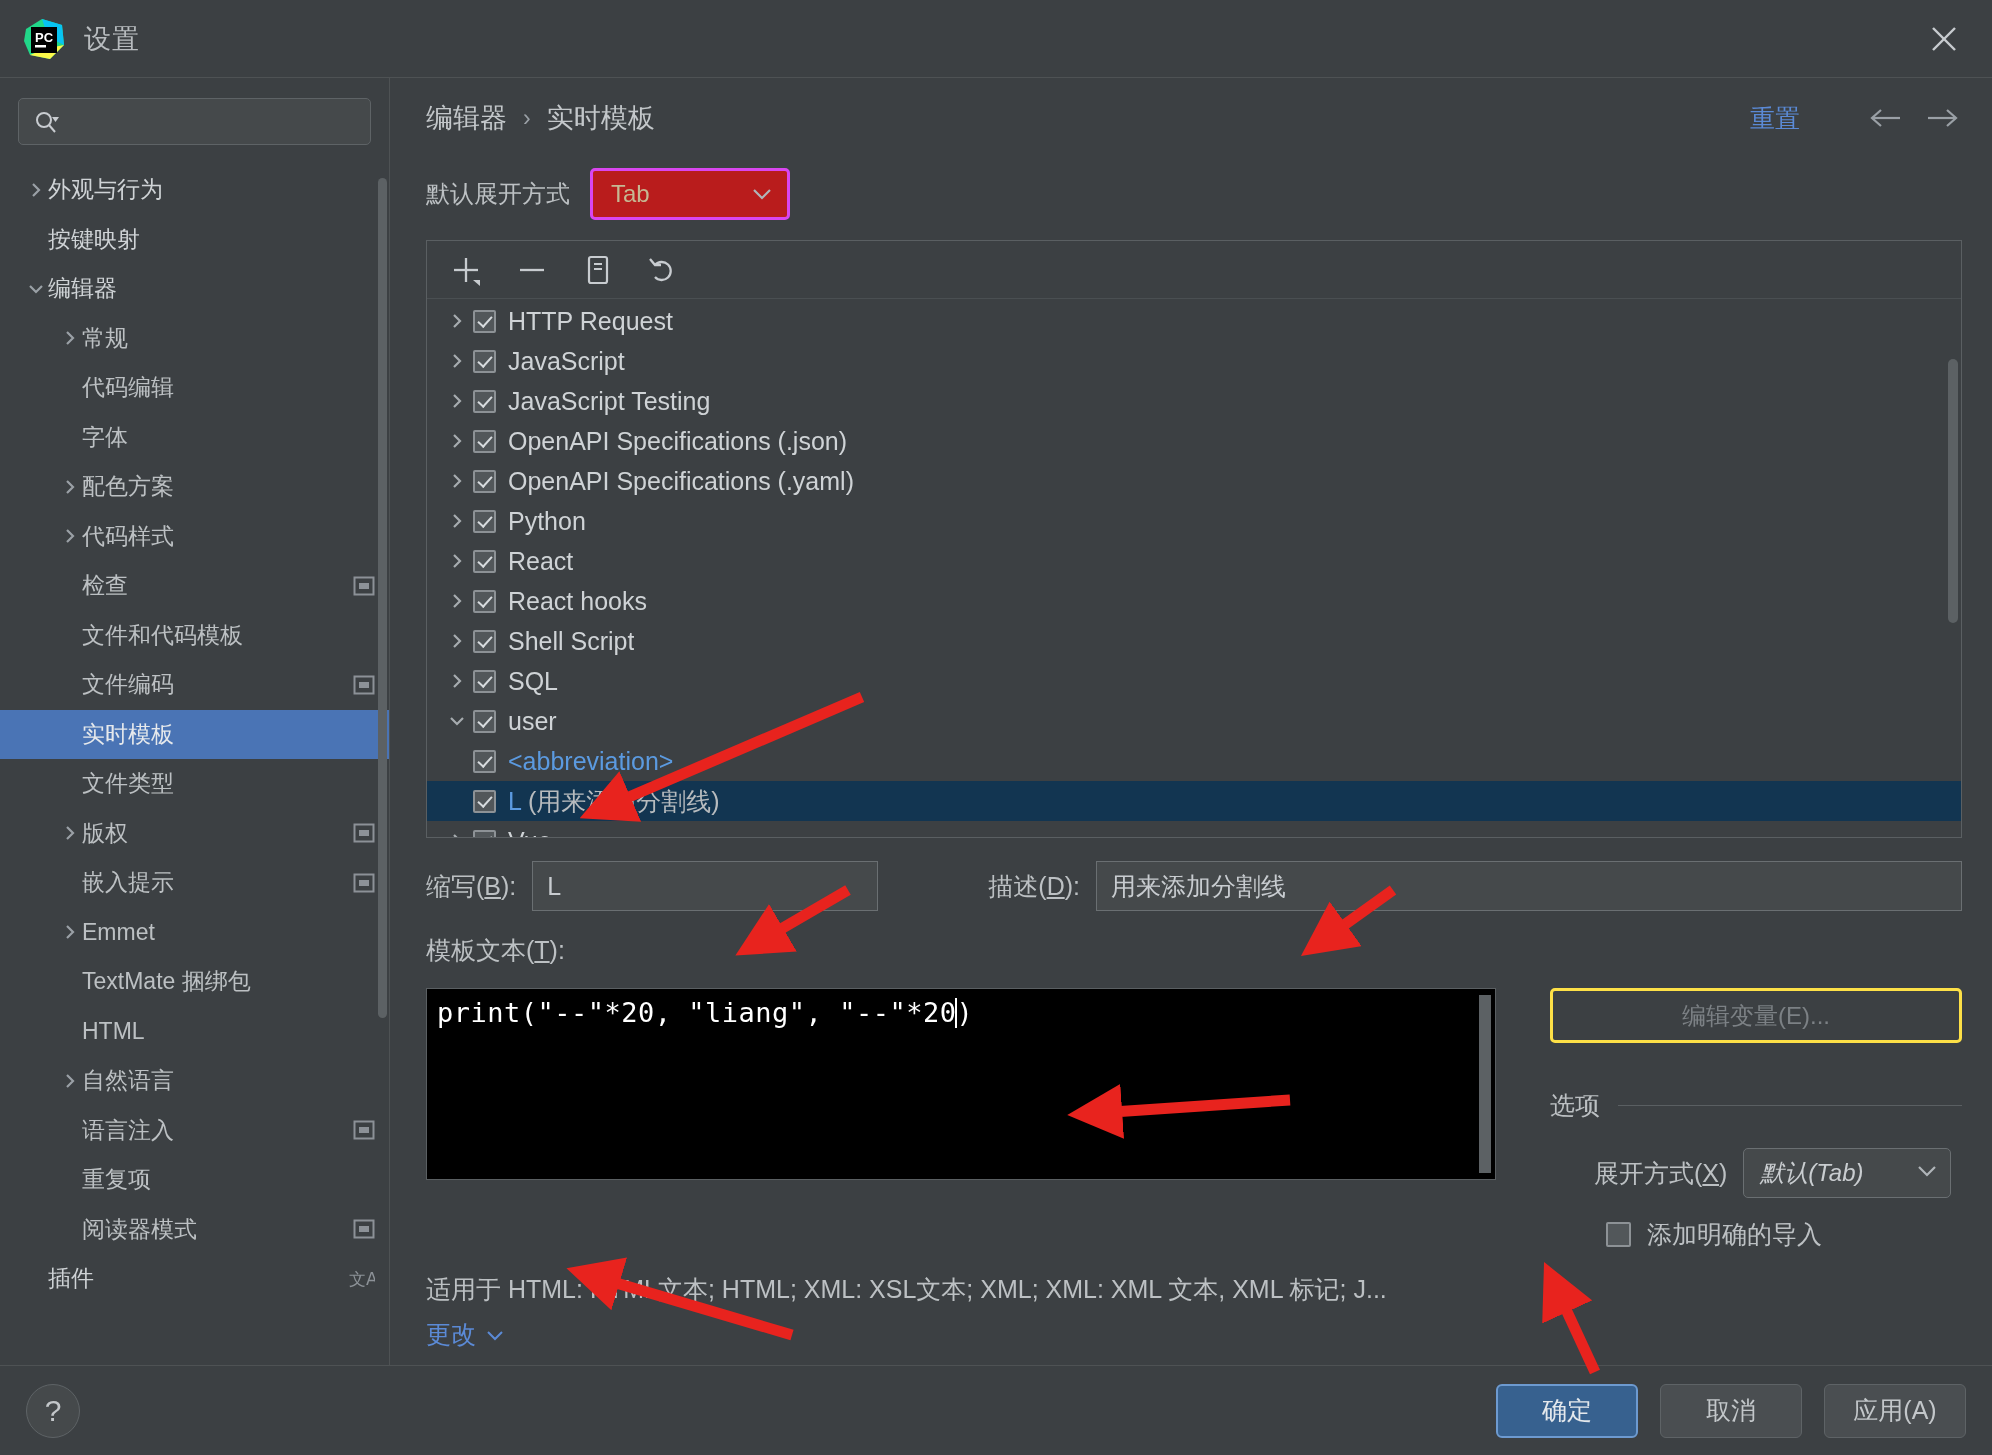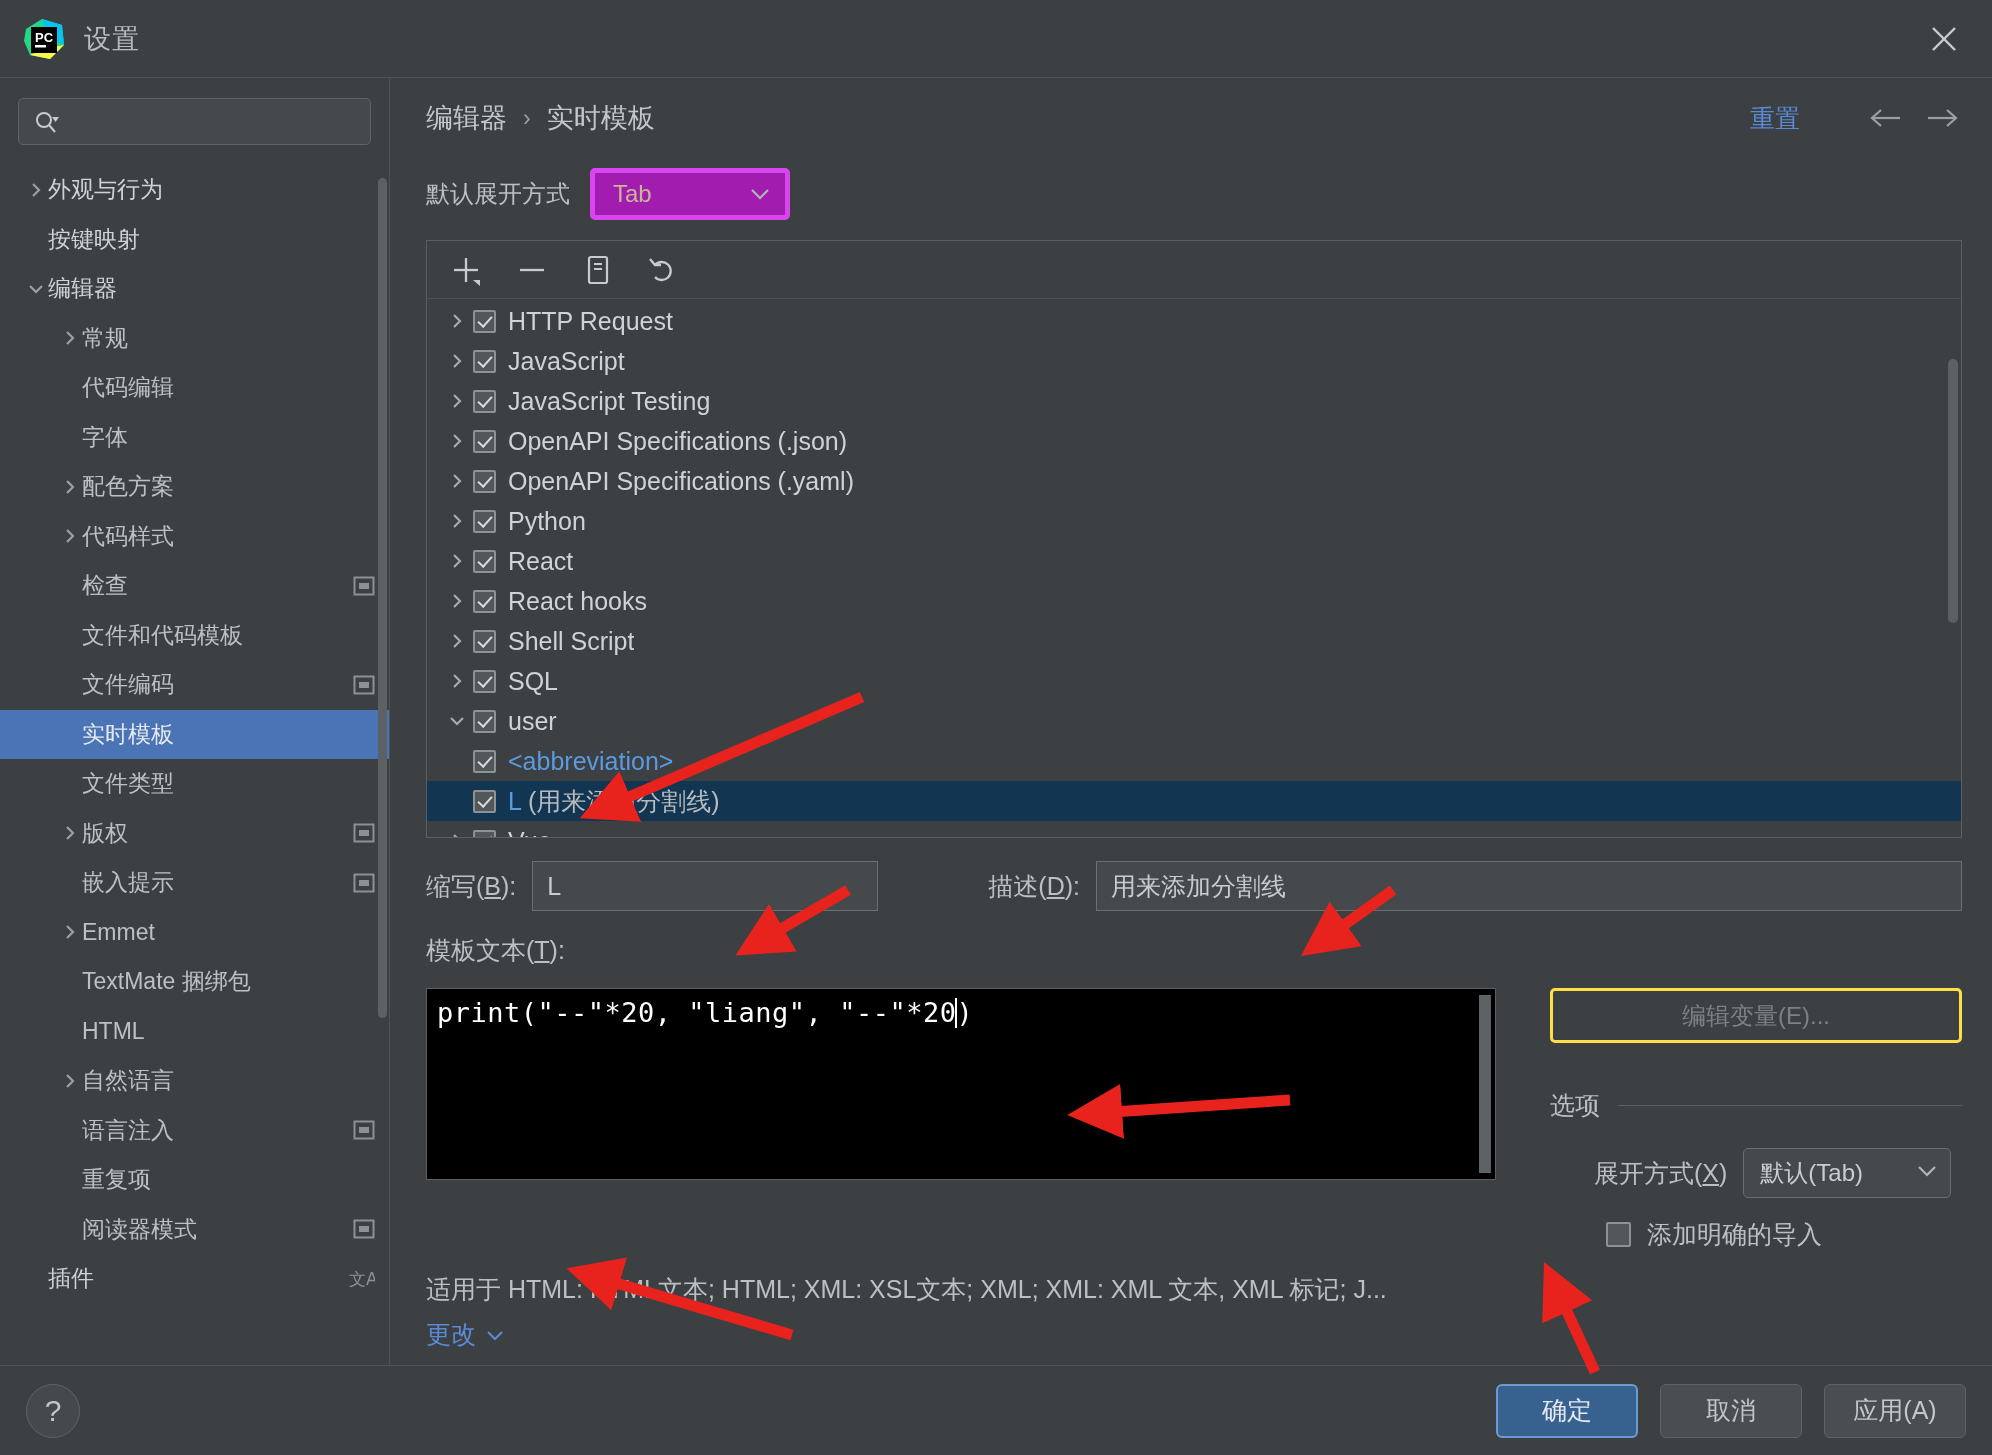--- a/index.html
+++ b/index.html
@@ -106,21 +106,21 @@
     justify-content: center; margin-left: 16px; cursor: pointer;
   }
   .nav-arrow svg { display: block; }
 
   .content { flex: 1 1 auto; padding: 0 30px 0 36px; min-height: 0;
              display: flex; flex-direction: column; }
 
   .expand-row { display: flex; align-items: center; height: 72px; flex: 0 0 72px; }
   .expand-label { font-size: 24px; color: #bcc0c3; margin-right: 20px; }
   .combo {
-    height: 52px; background: #a21caf; border: 5px solid #d946ef;
+    height: 52px; background: #b91c1c; border: 3px solid #d946ef;
     border-radius: 5px; display: flex; align-items: center;
     padding: 0 14px 0 18px; cursor: pointer; min-width: 200px;
   }
   .combo-val { font-size: 24px; color: #c6b893; flex: 1 1 auto; }
   .combo-arrow { margin-left: 18px; display: flex; }
   .combo-arrow svg { display: block; }
 
   
   .listbox {
     flex: 0 0 598px; border: 1px solid #5a5f62; background: #3c4043;
@@ -208,21 +208,21 @@
   .options-legend .otext { font-size: 25px; color: #bcc0c3; }
   .options-legend .oline { flex: 1 1 auto; height: 1px; background: #5a5f62; }
   .opt-row { display: flex; align-items: center; margin-top: 26px; }
   .opt-label { font-size: 25px; color: #bcc0c3; margin-left: 44px; margin-right: 16px; }
   .opt-label u { text-decoration: underline; }
   .combo2 {
     height: 50px; background: #45494b; border: 1px solid #6a6f72;
     border-radius: 5px; display: flex; align-items: center;
     padding: 0 12px 0 16px; cursor: pointer; min-width: 208px;
   }
-  .combo2 .cv { font-size: 24px; color: #c9cdd0; flex: 1 1 auto; }
+  .combo2 .cv { font-size: 24px; color: #c9cdd0; flex: 1 1 auto; font-style: italic; }
   .chk-row { display: flex; align-items: center; margin-top: 20px; margin-left: 56px; }
   .chk {
     width: 25px; height: 25px; border: 2px solid #8d9296; background: #52575a;
     border-radius: 2px; position: relative; margin-right: 16px; cursor: pointer;
   }
   .chk.checked::after {
     content: ""; position: absolute; left: 7px; top: 2px;
     width: 6px; height: 13px; border: solid #d7dbde;
     border-width: 0 2.5px 2.5px 0; transform: rotate(42deg);
   }

